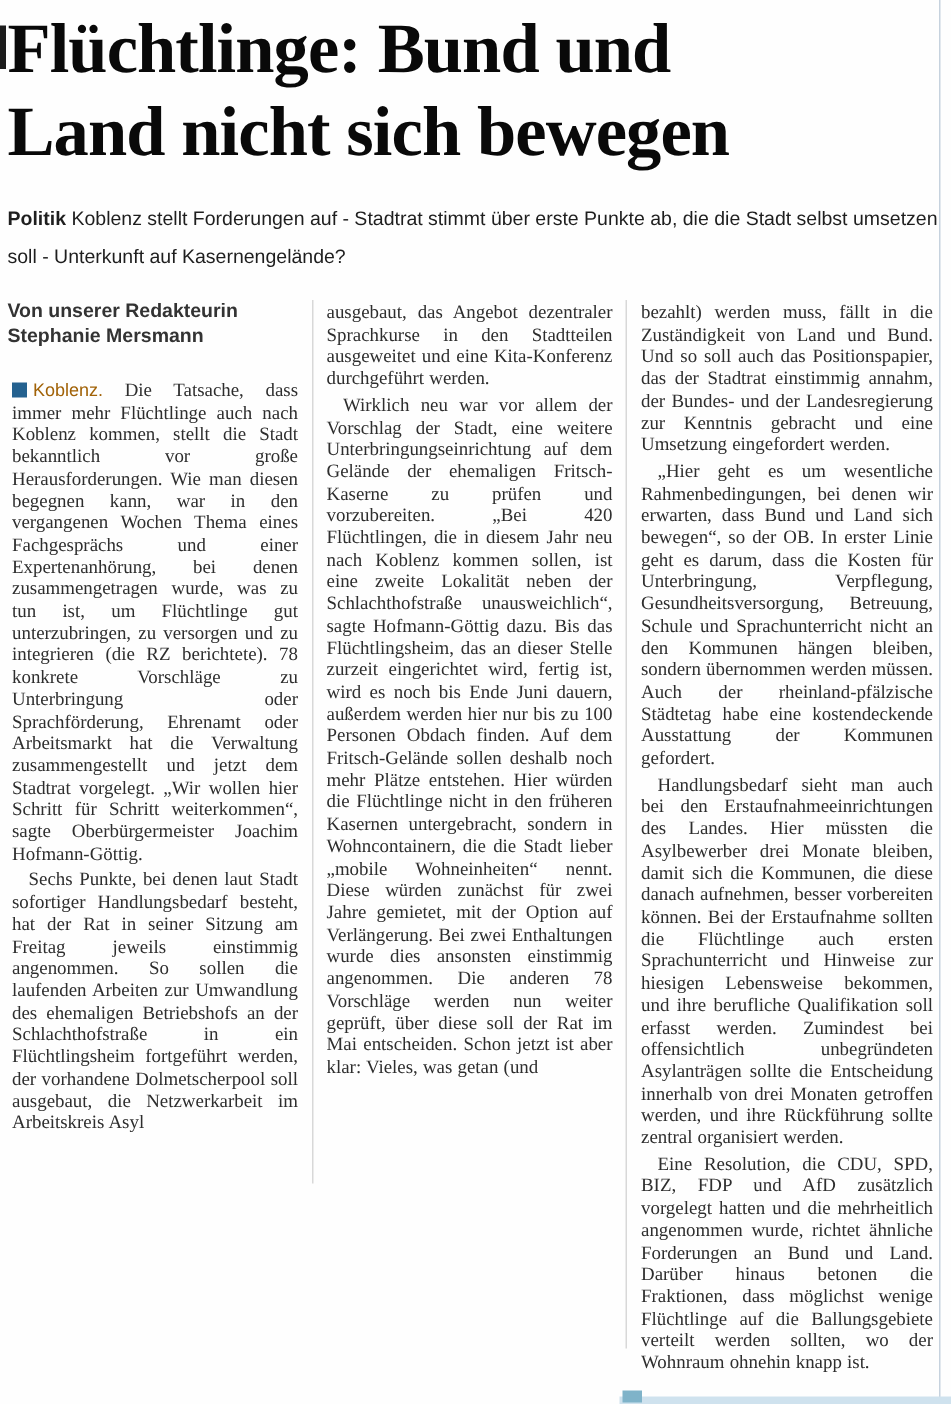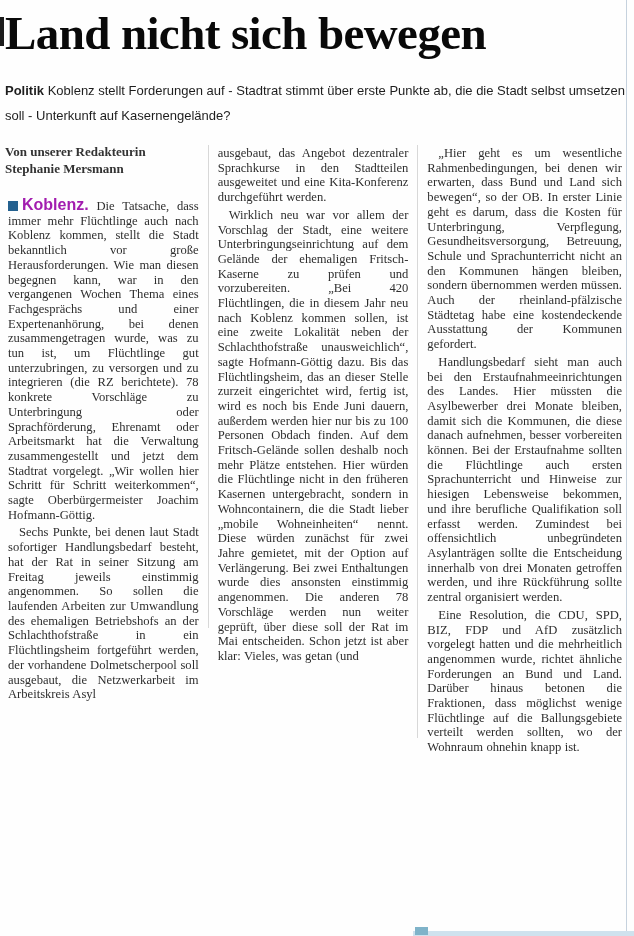--- a/index.html
+++ b/index.html
@@ -60,21 +60,21 @@
   .col { width: 197px; }
   .col-3 { width: 201px; }
   .colsep {
     width: 1px;
     background: #d8d8d8;
     margin: 2px 6px 130px 6px;
   }
   .colsep-2 { margin-bottom: 20px; }
 
   .byline {
-    font-family: Liberation Serif, serif;
+    font-family: Liberation Sans, sans-serif;
     font-weight: 700;
     font-size: 13px;
     line-height: 17px;
     color: #333333;
     margin-bottom: 21px;
   }
   .byline span { display: block; }
 
   .body-p {
     margin: 3px;
@@ -89,34 +89,35 @@
 
   .bullet-square {
     display: inline-block;
     width: 10px; height: 10px;
     background: #24618f;
     margin-right: 4px;
     vertical-align: -1px;
   }
   .dateline {
     font-family: "Liberation Sans", sans-serif;
-    font-weight: 700;
-    font-size: 16px;
-    color: #a21caf;
+    font-weight: 400;
+    font-size: 12px;
+    color: #a16207;
   }
 </style>
 </head>
 <body>
 
 <div class="page">
   <div class="left-notch"></div>
 
   <div class="inner">
 
     <h1 class="headline">
+      <span class="hl-line">Flüchtlinge: Bund und</span>
       <span class="hl-line">Land nicht sich bewegen</span>
     </h1>
 
     <p class="subhead"><strong class="kicker">Politik</strong> <span>Koblenz stellt Forderungen auf - Stadtrat stimmt über erste Punkte ab, die die Stadt selbst umsetzen soll - Unterkunft auf Kasernengelände?</span></p>
 
     <div class="columns">
 
       <div class="col col-1">
         <div class="byline">
           <span>Von unserer Redakteurin</span>
@@ -129,20 +130,21 @@
       <div class="colsep"></div>
 
       <div class="col col-2">
         <p class="body-p">ausgebaut, das Angebot dezentraler Sprachkurse in den Stadtteilen ausgeweitet und eine Kita-Konferenz durchgeführt werden.</p>
         <p class="body-p indent">Wirklich neu war vor allem der Vorschlag der Stadt, eine weitere Unterbringungseinrichtung auf dem Gelände der ehemaligen Fritsch-Kaserne zu prüfen und vorzubereiten. „Bei 420 Flüchtlingen, die in diesem Jahr neu nach Koblenz kommen sollen, ist eine zweite Lokalität neben der Schlachthofstraße unausweichlich“, sagte Hofmann-Göttig dazu. Bis das Flüchtlingsheim, das an dieser Stelle zurzeit eingerichtet wird, fertig ist, wird es noch bis Ende Juni dauern, außerdem werden hier nur bis zu 100 Personen Obdach finden. Auf dem Fritsch-Gelände sollen deshalb noch mehr Plätze entstehen. Hier würden die Flüchtlinge nicht in den früheren Kasernen untergebracht, sondern in Wohncontainern, die die Stadt lieber „mobile Wohneinheiten“ nennt. Diese würden zunächst für zwei Jahre gemietet, mit der Option auf Verlängerung. Bei zwei Enthaltungen wurde dies ansonsten einstimmig angenommen. Die anderen 78 Vorschläge werden nun weiter geprüft, über diese soll der Rat im Mai entscheiden. Schon jetzt ist aber klar: Vieles, was getan (und</p>
       </div>
 
       <div class="colsep colsep-2"></div>
 
       <div class="col col-3">
+        <p class="body-p">bezahlt) werden muss, fällt in die Zuständigkeit von Land und Bund. Und so soll auch das Positionspapier, das der Stadtrat einstimmig annahm, der Bundes- und der Landesregierung zur Kenntnis gebracht und eine Umsetzung eingefordert werden.</p>
         <p class="body-p indent">„Hier geht es um wesentliche Rahmenbedingungen, bei denen wir erwarten, dass Bund und Land sich bewegen“, so der OB. In erster Linie geht es darum, dass die Kosten für Unterbringung, Verpflegung, Gesundheitsversorgung, Betreuung, Schule und Sprachunterricht nicht an den Kommunen hängen bleiben, sondern übernommen werden müssen. Auch der rheinland-pfälzische Städtetag habe eine kostendeckende Ausstattung der Kommunen gefordert.</p>
         <p class="body-p indent">Handlungsbedarf sieht man auch bei den Erstaufnahmeeinrichtungen des Landes. Hier müssten die Asylbewerber drei Monate bleiben, damit sich die Kommunen, die diese danach aufnehmen, besser vorbereiten können. Bei der Erstaufnahme sollten die Flüchtlinge auch ersten Sprachunterricht und Hinweise zur hiesigen Lebensweise bekommen, und ihre berufliche Qualifikation soll erfasst werden. Zumindest bei offensichtlich unbegründeten Asylanträgen sollte die Entscheidung innerhalb von drei Monaten getroffen werden, und ihre Rückführung sollte zentral organisiert werden.</p>
         <p class="body-p indent">Eine Resolution, die CDU, SPD, BIZ, FDP und AfD zusätzlich vorgelegt hatten und die mehrheitlich angenommen wurde, richtet ähnliche Forderungen an Bund und Land. Darüber hinaus betonen die Fraktionen, dass möglichst wenige Flüchtlinge auf die Ballungsgebiete verteilt werden sollten, wo der Wohnraum ohnehin knapp ist.</p>
       </div>
 
     </div>
   </div>
 
   <div class="right-edge"></div>
   <div class="bottom-strip"></div>

